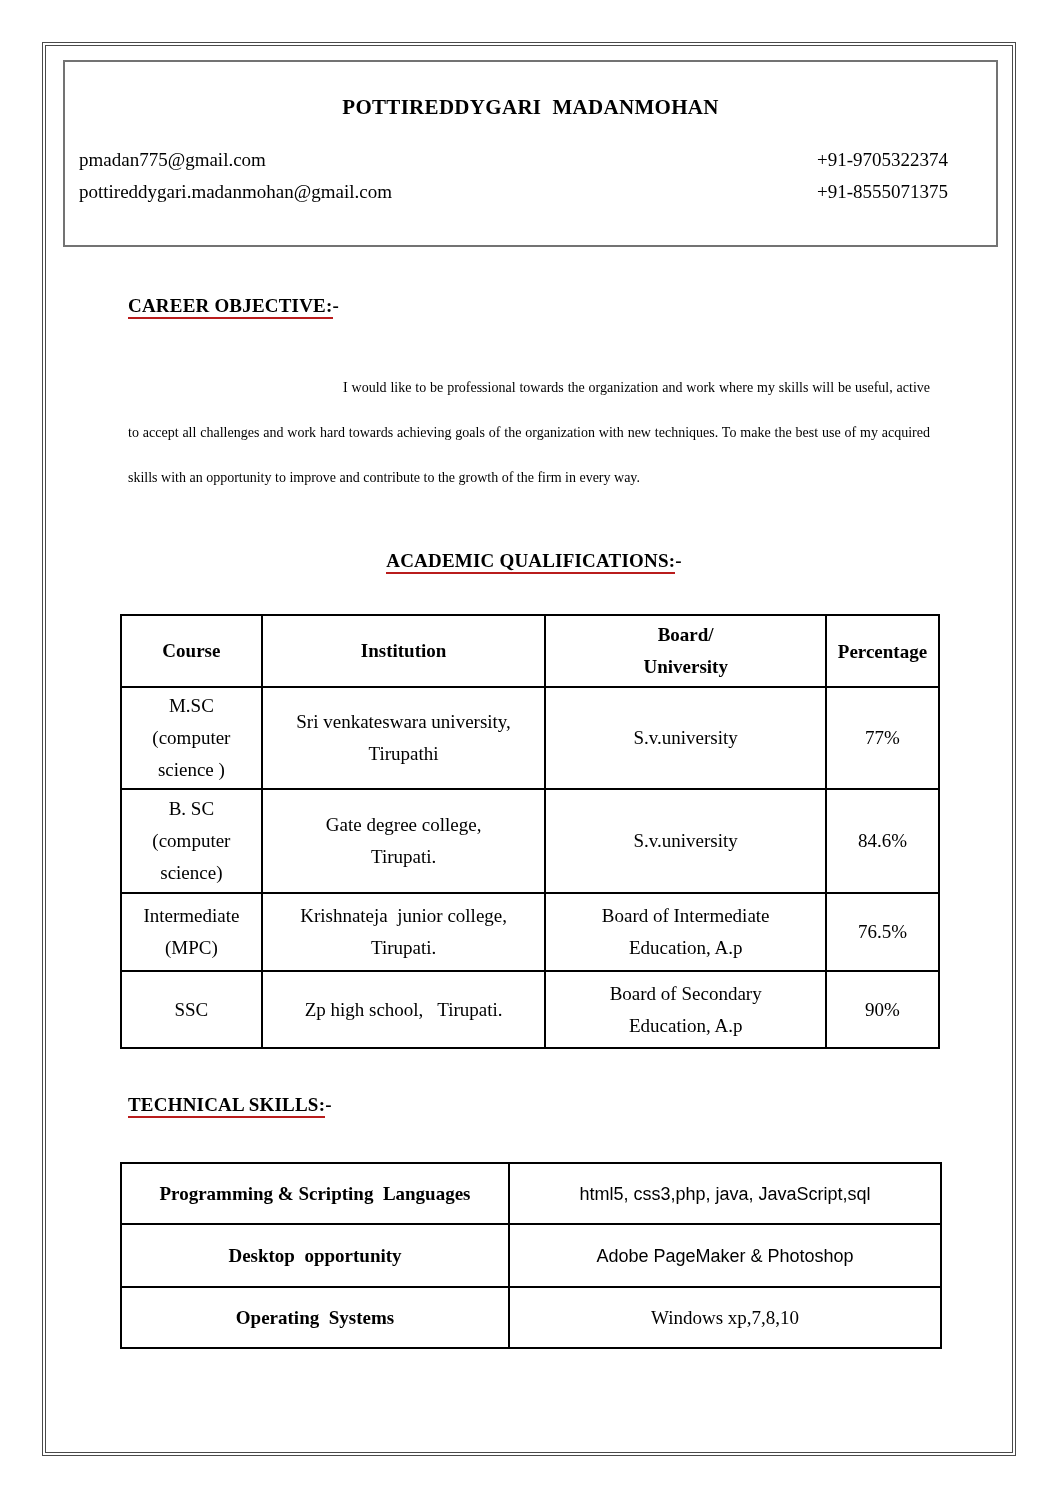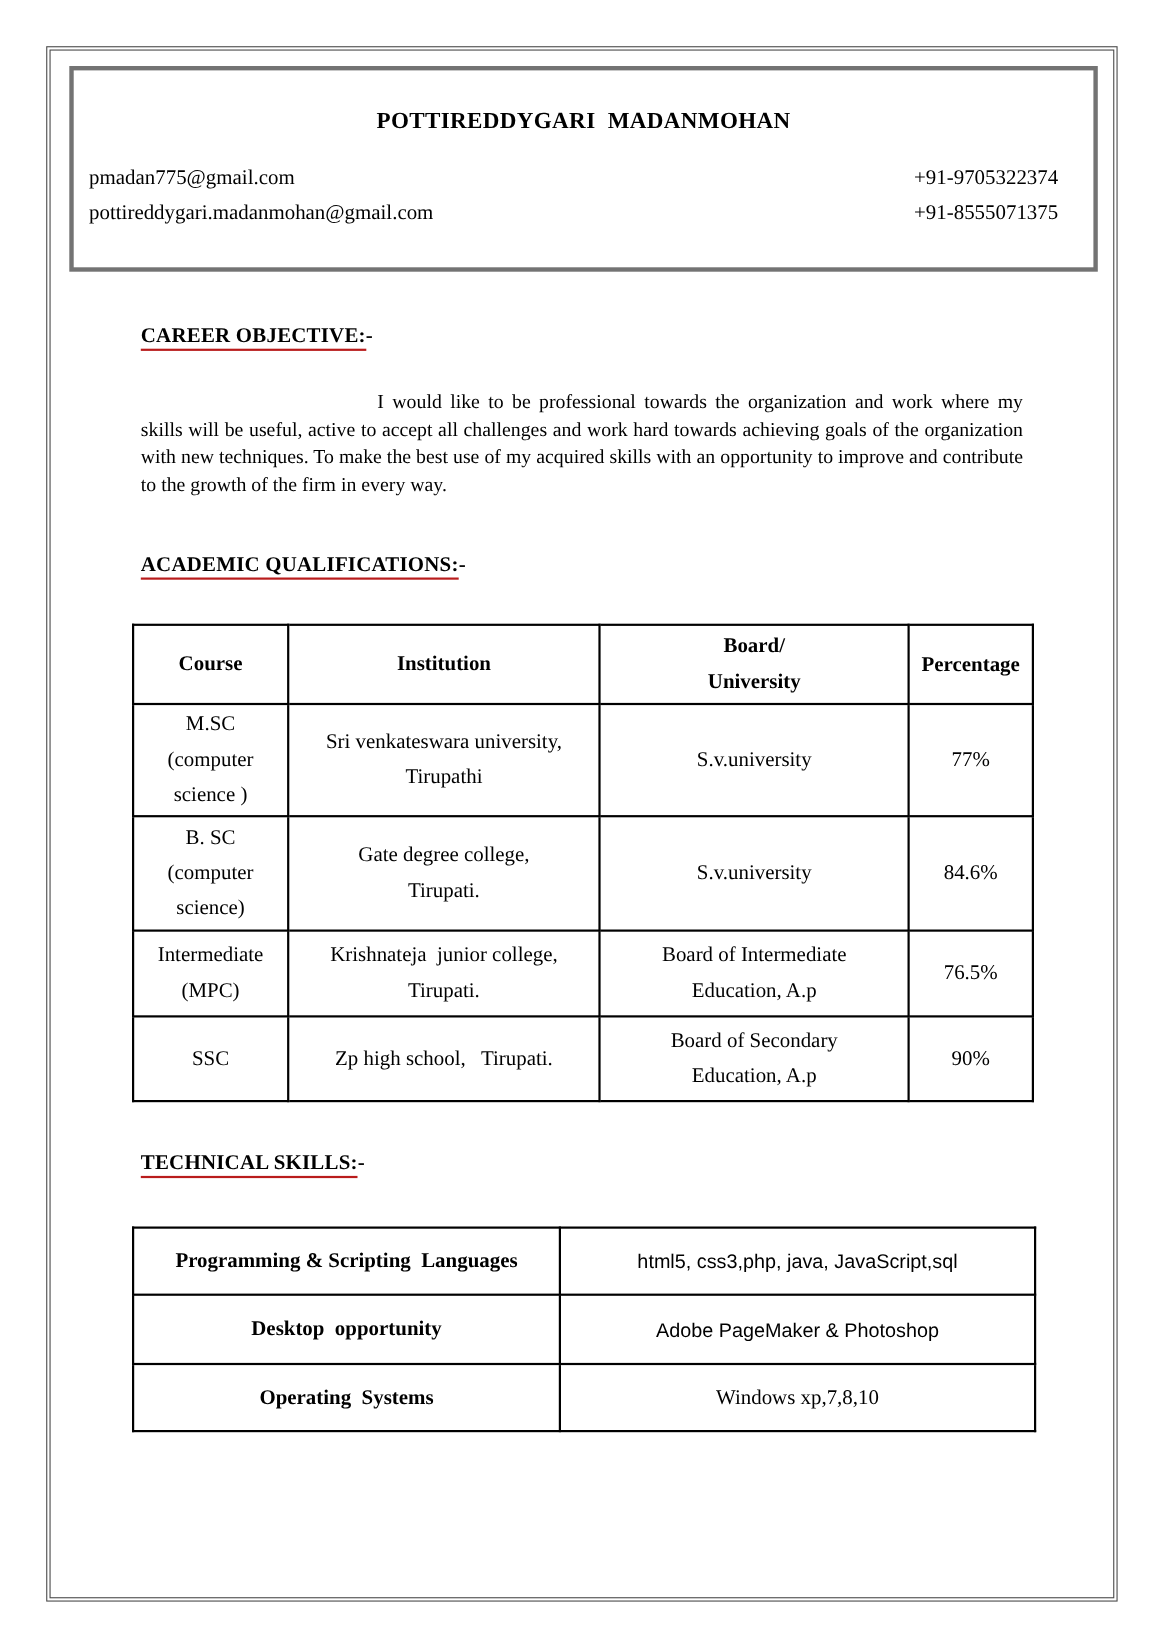--- a/index.html
+++ b/index.html
@@ -13,57 +13,57 @@
   .frame {
     position: absolute;
     left: 42px; top: 42px;
     width: 974px; height: 1414px;
     border: 4px double #4a4a4a;
   }
   .header-box {
     position: absolute;
     left: 17px; top: 14px;
     width: 935px; height: 187px;
-    border: 4px solid #737373;
+    border: 2px solid #737373;
   }
   .title {
     margin-top: 33px;
     text-align: center;
     font-weight: bold;
     font-size: 21px;
     letter-spacing: 0.3px;
     white-space: pre-wrap;
   }
-  .contact-rows { margin-top: 24px; padding: 0 32px 0 14px; font-size: 19px; }
+  .contact-rows { margin-top: 24px; padding: 0 48px 0 14px; font-size: 19px; }
   .contact-row {
     display: flex;
     justify-content: space-between;
     line-height: 32px;
   }
   .content {
     position: absolute;
     left: 74px; top: 201px;
     width: 820px;
   }
   .section-heading {
     margin-left: 8px;
     font-size: 19px;
     font-weight: bold;
     letter-spacing: 0.2px;
   }
   .section-heading .underline { border-bottom: 2px solid #b91c1c; padding-bottom: 1px; }
   .h-career { margin-top: 48px; }
   .objective-body {
-    margin: 36px 10px 0 8px;
-    font-size: 18px;
-    line-height: 25px;
+    margin: 48px 10px 0 8px;
+    font-size: 14px;
+    line-height: 45px;
     text-align: justify;
     text-indent: 215px;
   }
-  .h-academic { margin-top: 50px; }
+  .h-academic { margin-top: 50px; text-align: center; }
   .h-technical { margin-top: 45px; }
   table {
     border-collapse: collapse;
     table-layout: fixed;
     width: 820px;
   }
   .tbl-academic { margin-top: 42px; }
   .tbl-technical { margin-top: 46px; }
   td, th {
     border: 2px solid #000000;

